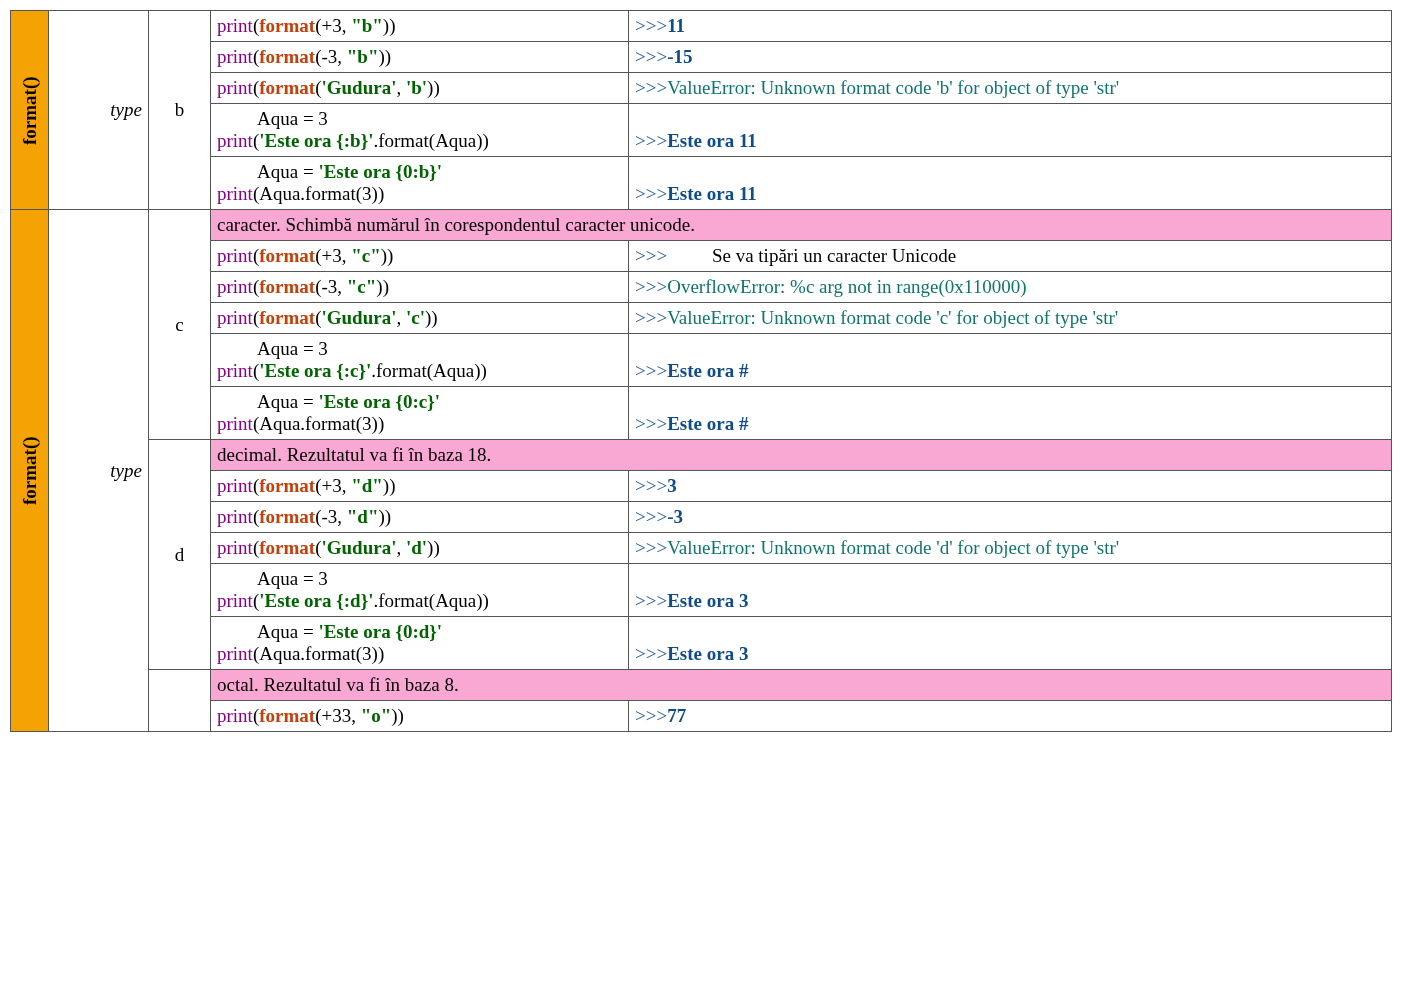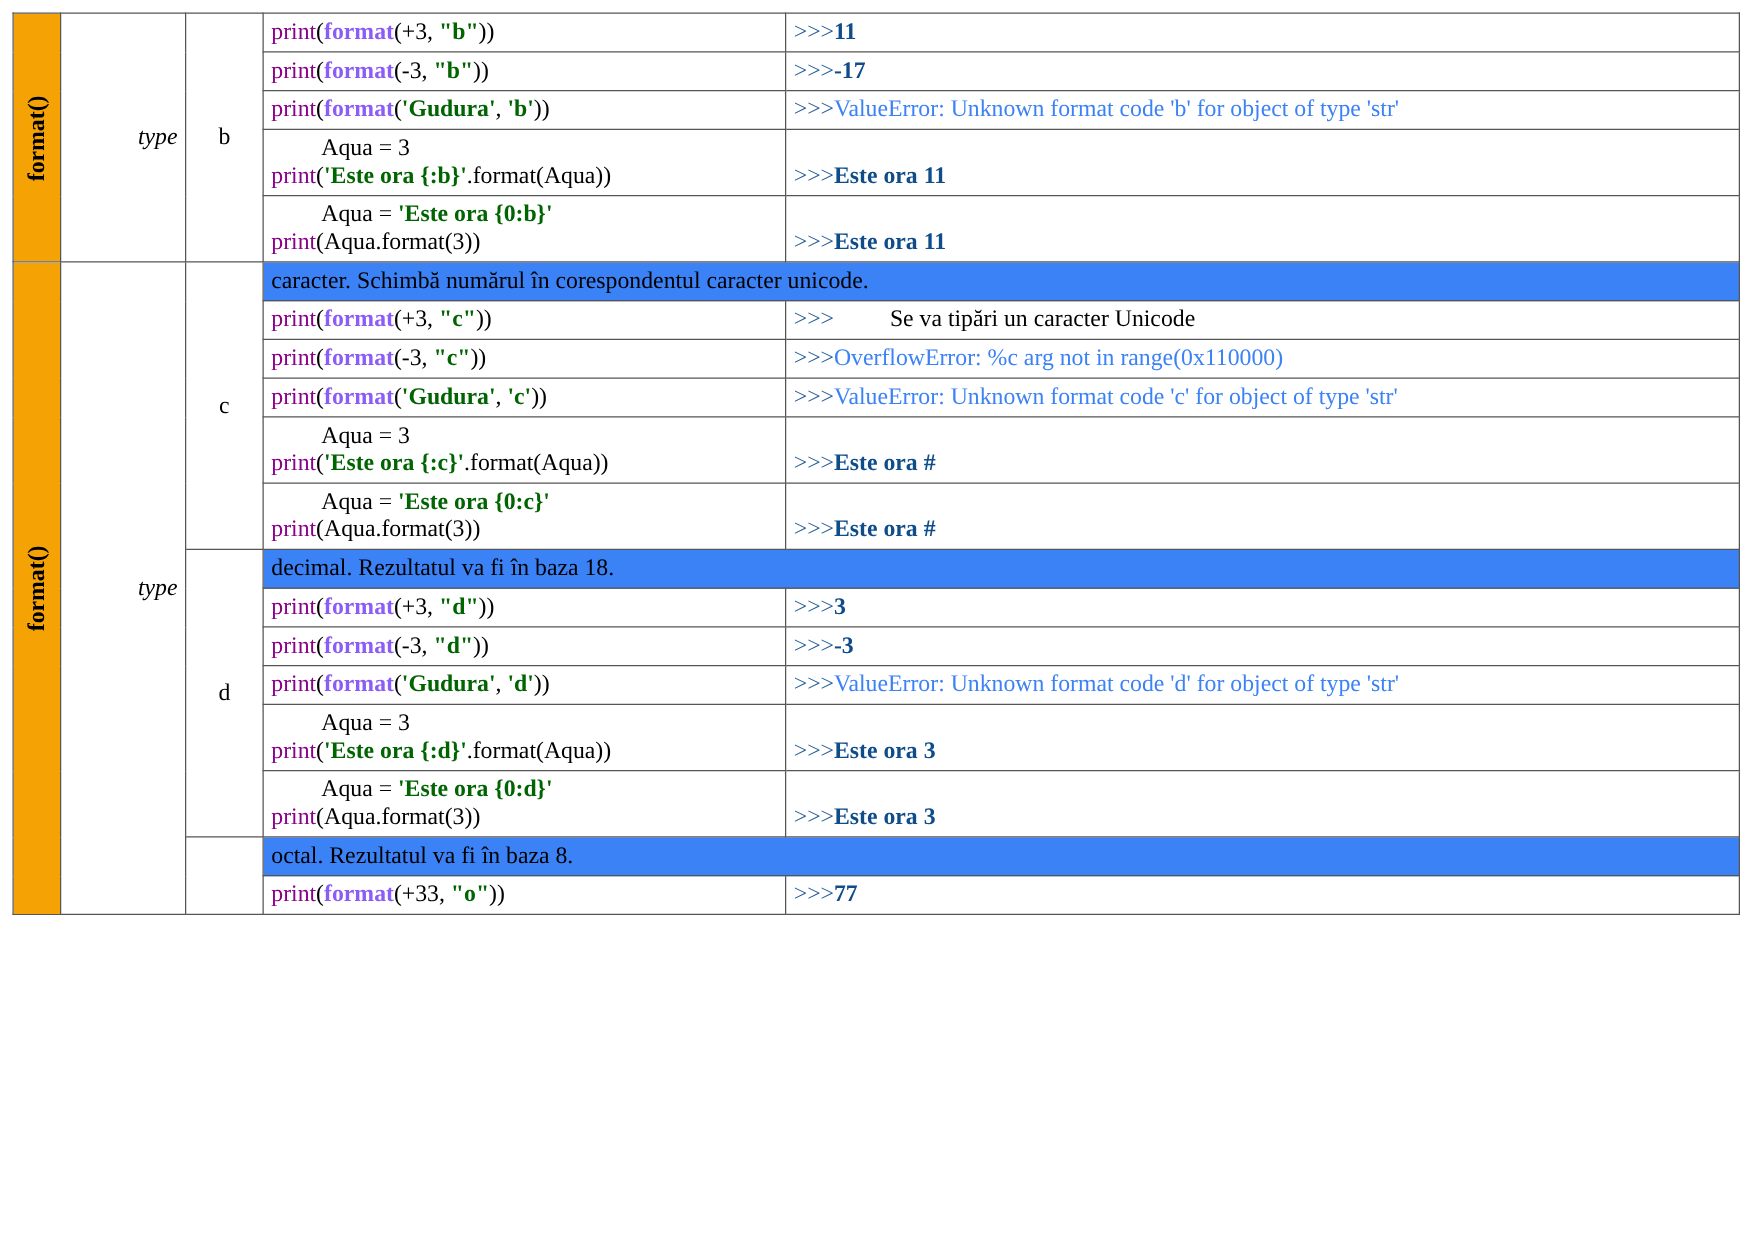--- a/index.html
+++ b/index.html
@@ -39,34 +39,34 @@
     vertical-align: middle;
     width: 90px;
   }
   td.letter {
     text-align: center;
     vertical-align: middle;
     width: 56px;
     font-style: normal;
   }
   td.yellow {
-    background: #3b82f6;
+    background: #f9a8d4;
   }
   td.code {
   }
   td.out {
     vertical-align: bottom;
     border-radius: 15px;
   }
   .kw { color: #8b008b; font-weight: normal; }
-  .fn { color: #8b5cf6; font-weight: bold; }
+  .fn { color: #c2410c; font-weight: bold; }
   .s  { color: #006400; font-weight: bold; }
   .prompt { color: #2a6099; font-weight: normal; }
   .ok { color: #0f4c8a; font-weight: bold; }
-  .err { color: #3b82f6; font-weight: normal; }
+  .err { color: #0f766e; font-weight: normal; }
   .plain { color: #000; font-weight: normal; margin-left: 40px; }
 </style>
 </head>
 <body>
 
 <table>
   <colgroup>
     <col style="width:38px">
     <col style="width:100px">
     <col style="width:62px">
@@ -76,21 +76,21 @@
   <tbody id="tbody">
       <tr>
         <td class="vrot orange" rowspan="5">format()</td>
         <td class="param" rowspan="5">type</td>
         <td class="letter" rowspan="5">b</td>
         <td class="code"><span class="kw">print</span>(<span class="fn">format</span>(+3, <span class="s">"b"</span>))</td>
         <td class="out"><span class="prompt">&gt;&gt;&gt;</span><span class="ok">11</span></td>
       </tr>
       <tr>
         <td class="code"><span class="kw">print</span>(<span class="fn">format</span>(-3, <span class="s">"b"</span>))</td>
-        <td class="out"><span class="prompt">&gt;&gt;&gt;</span><span class="ok">-17</span></td>
+        <td class="out"><span class="prompt">&gt;&gt;&gt;</span><span class="ok">-15</span></td>
       </tr>
       <tr>
         <td class="code"><span class="kw">print</span>(<span class="fn">format</span>(<span class="s">'Gudura'</span>, <span class="s">'b'</span>))</td>
         <td class="out"><span class="prompt">&gt;&gt;&gt;</span><span class="err">ValueError: Unknown format code 'b' for object of type 'str'</span></td>
       </tr>
       <tr>
         <td class="code"><span class="plain">Aqua = 3</span><br><span class="kw">print</span>(<span class="s">'Este ora {:b}'</span>.format(Aqua))</td>
         <td class="out"><span class="prompt">&gt;&gt;&gt;</span><span class="ok">Este ora 11</span></td>
       </tr>
       <tr>

